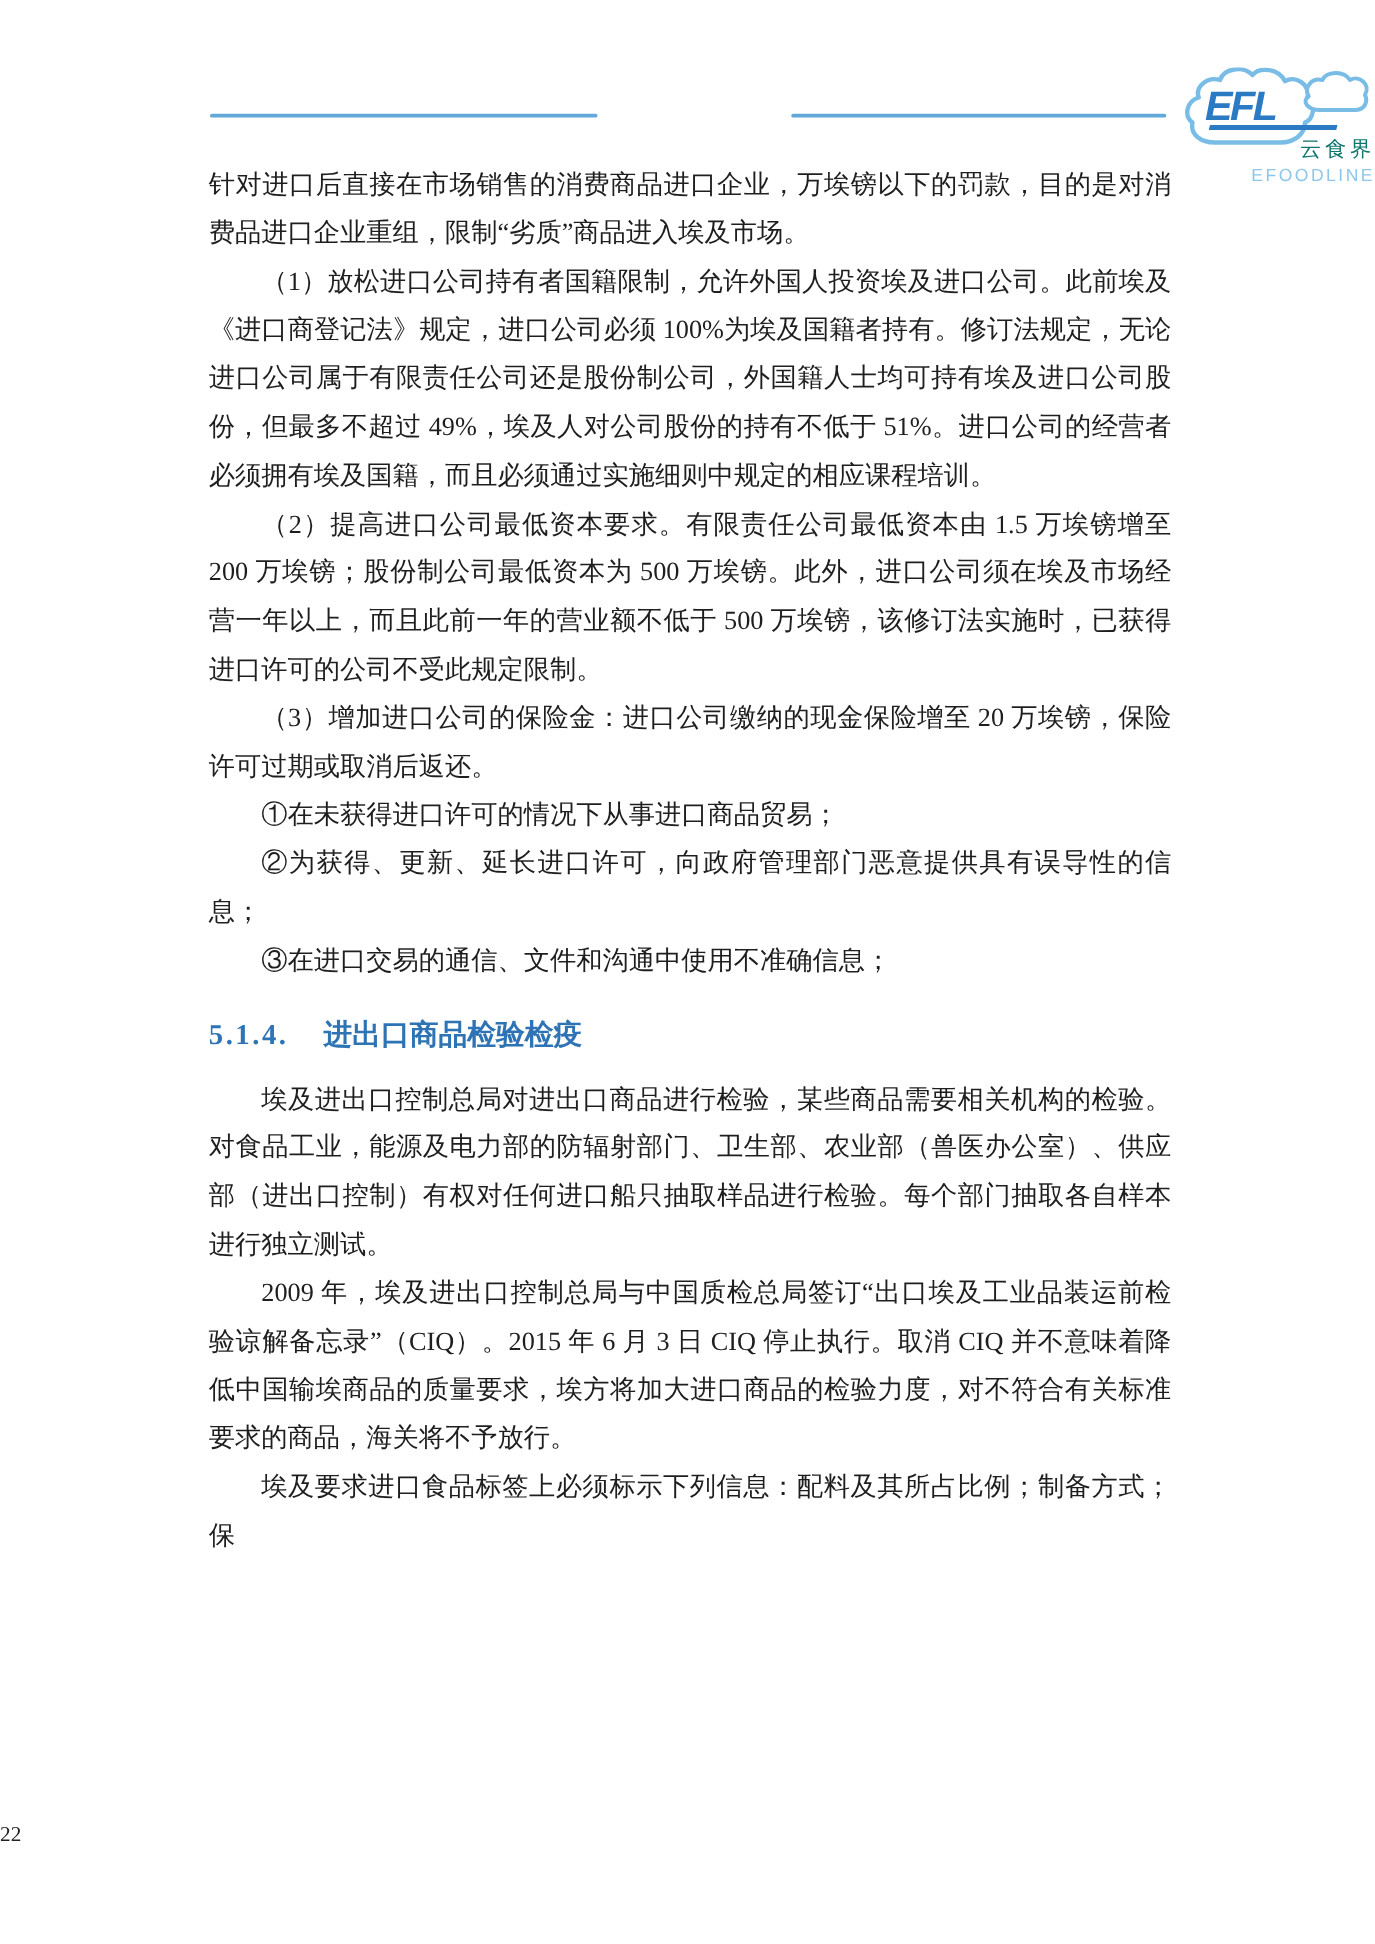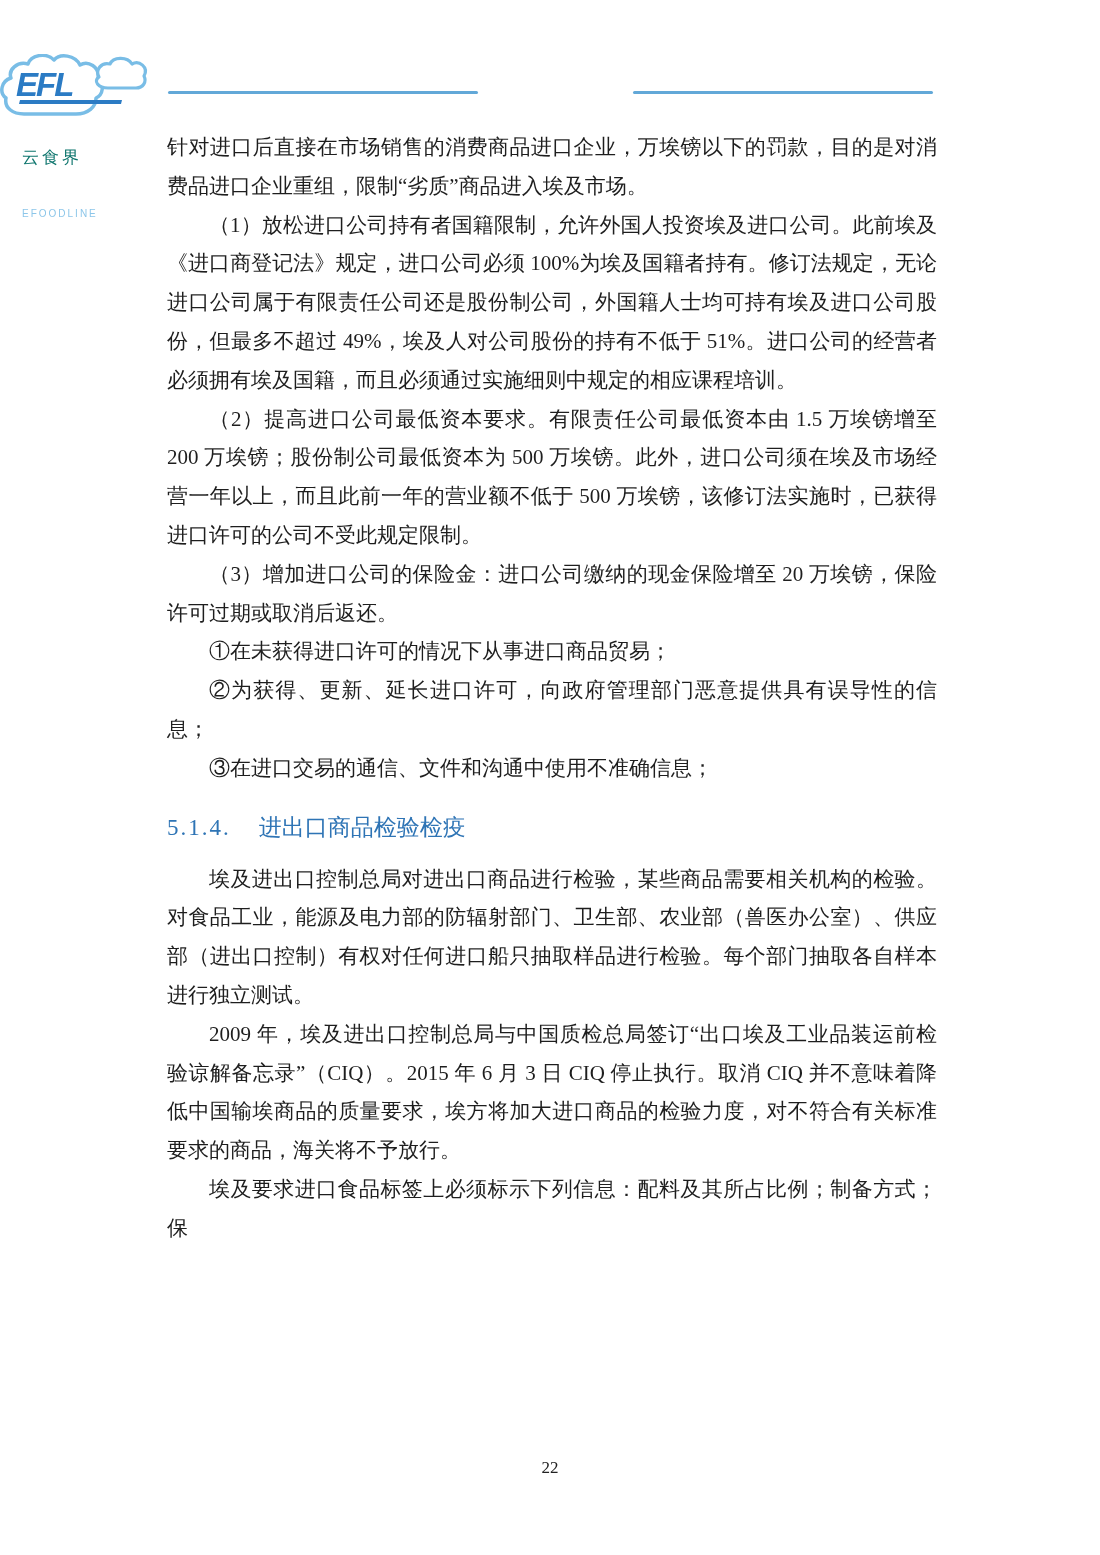--- a/index.html
+++ b/index.html
@@ -11,49 +11,49 @@
     font-family: "Liberation Serif", serif;
     overflow: hidden;
   }
   
   .header { position:absolute; left:0; top:0; width:1100px; height:160px; }
   .rule { position:absolute; top:91px; height:3px; background:#62a8d8; border-radius:2px; }
   .rule-left  { left:168px; width:310px; }
   .rule-right { left:633px; width:300px; }
   .logo {
     position:absolute; left:0; right:0; top:54px;
-    display:flex; flex-direction:column; align-items:flex-start;gap:38px;
+    display:flex; flex-direction:column; align-items:flex-end;
   }
   .logo-cn {
     color:#0f766e; font-size:17px; letter-spacing:3px;
     margin-top:-12px; margin-left:22px;
     font-family:"Liberation Serif", serif;
   }
   .logo-en {
-    color:#8cc6e9; font-size:10px; letter-spacing:2px;
+    color:#8cc6e9; font-size:14px; letter-spacing:2px;
     margin-top:1px; margin-left:22px;
     font-family:"Liberation Sans", sans-serif;
   }
   
   .content {
     position:absolute; left:167px; top:128px; width:770px;
     color:#1e1e1e; font-size:21px; line-height:38.8px;
     text-align:justify;
   }
   .content p { margin:0; text-indent:2em; }
   .content p.no-indent { text-indent:0; }
   h2.section {
-    color:#2e74b5; font-size:23px; font-weight:normal;
+    color:#2e74b5; font-size:23px; font-weight:bold;
     margin:21px 0 13px 0; line-height:38px; text-indent:0;
   }
   h2.section .sec-no { margin-right:28px; letter-spacing:2px; }
   
   .footer {
     position:absolute; left:0; right:0; top:1458px;
-    text-align:center; font-size:17px; color:#222;
+    text-align:left; font-size:17px; color:#222;
   }
 </style>
 </head>
 <body>
 
 <div class="page">
 
   <div class="header">
     <div class="rule rule-left"></div>
     <div class="rule rule-right"></div>

